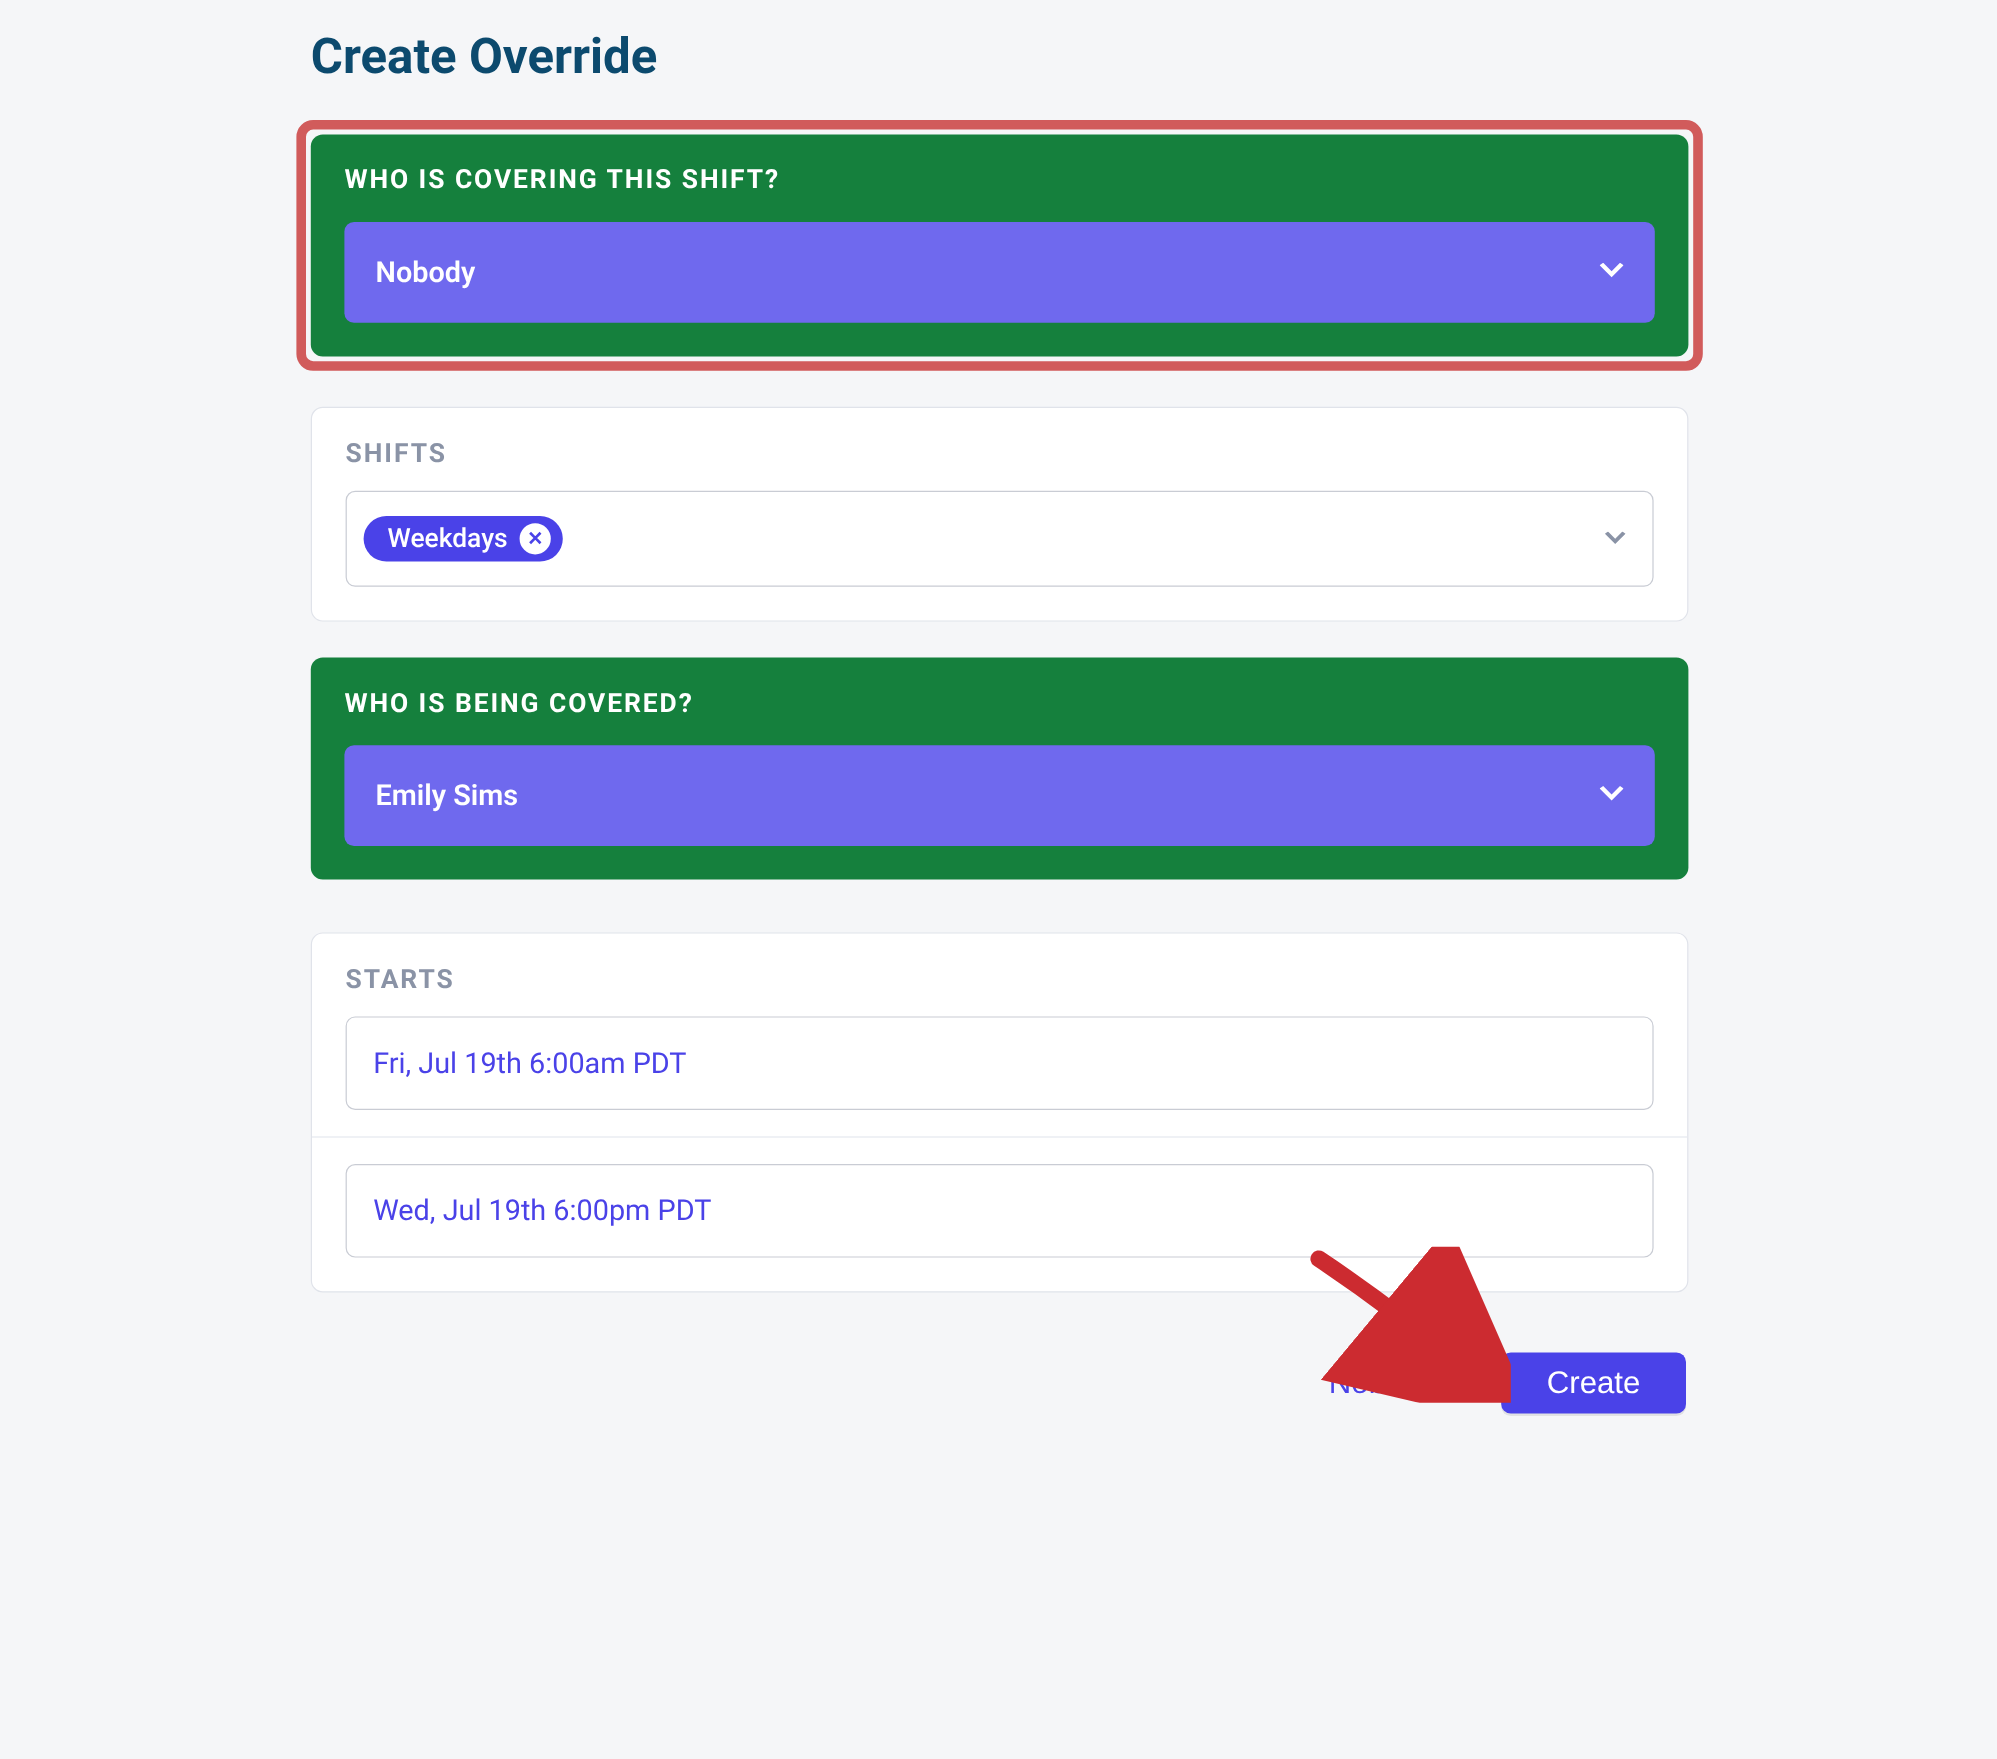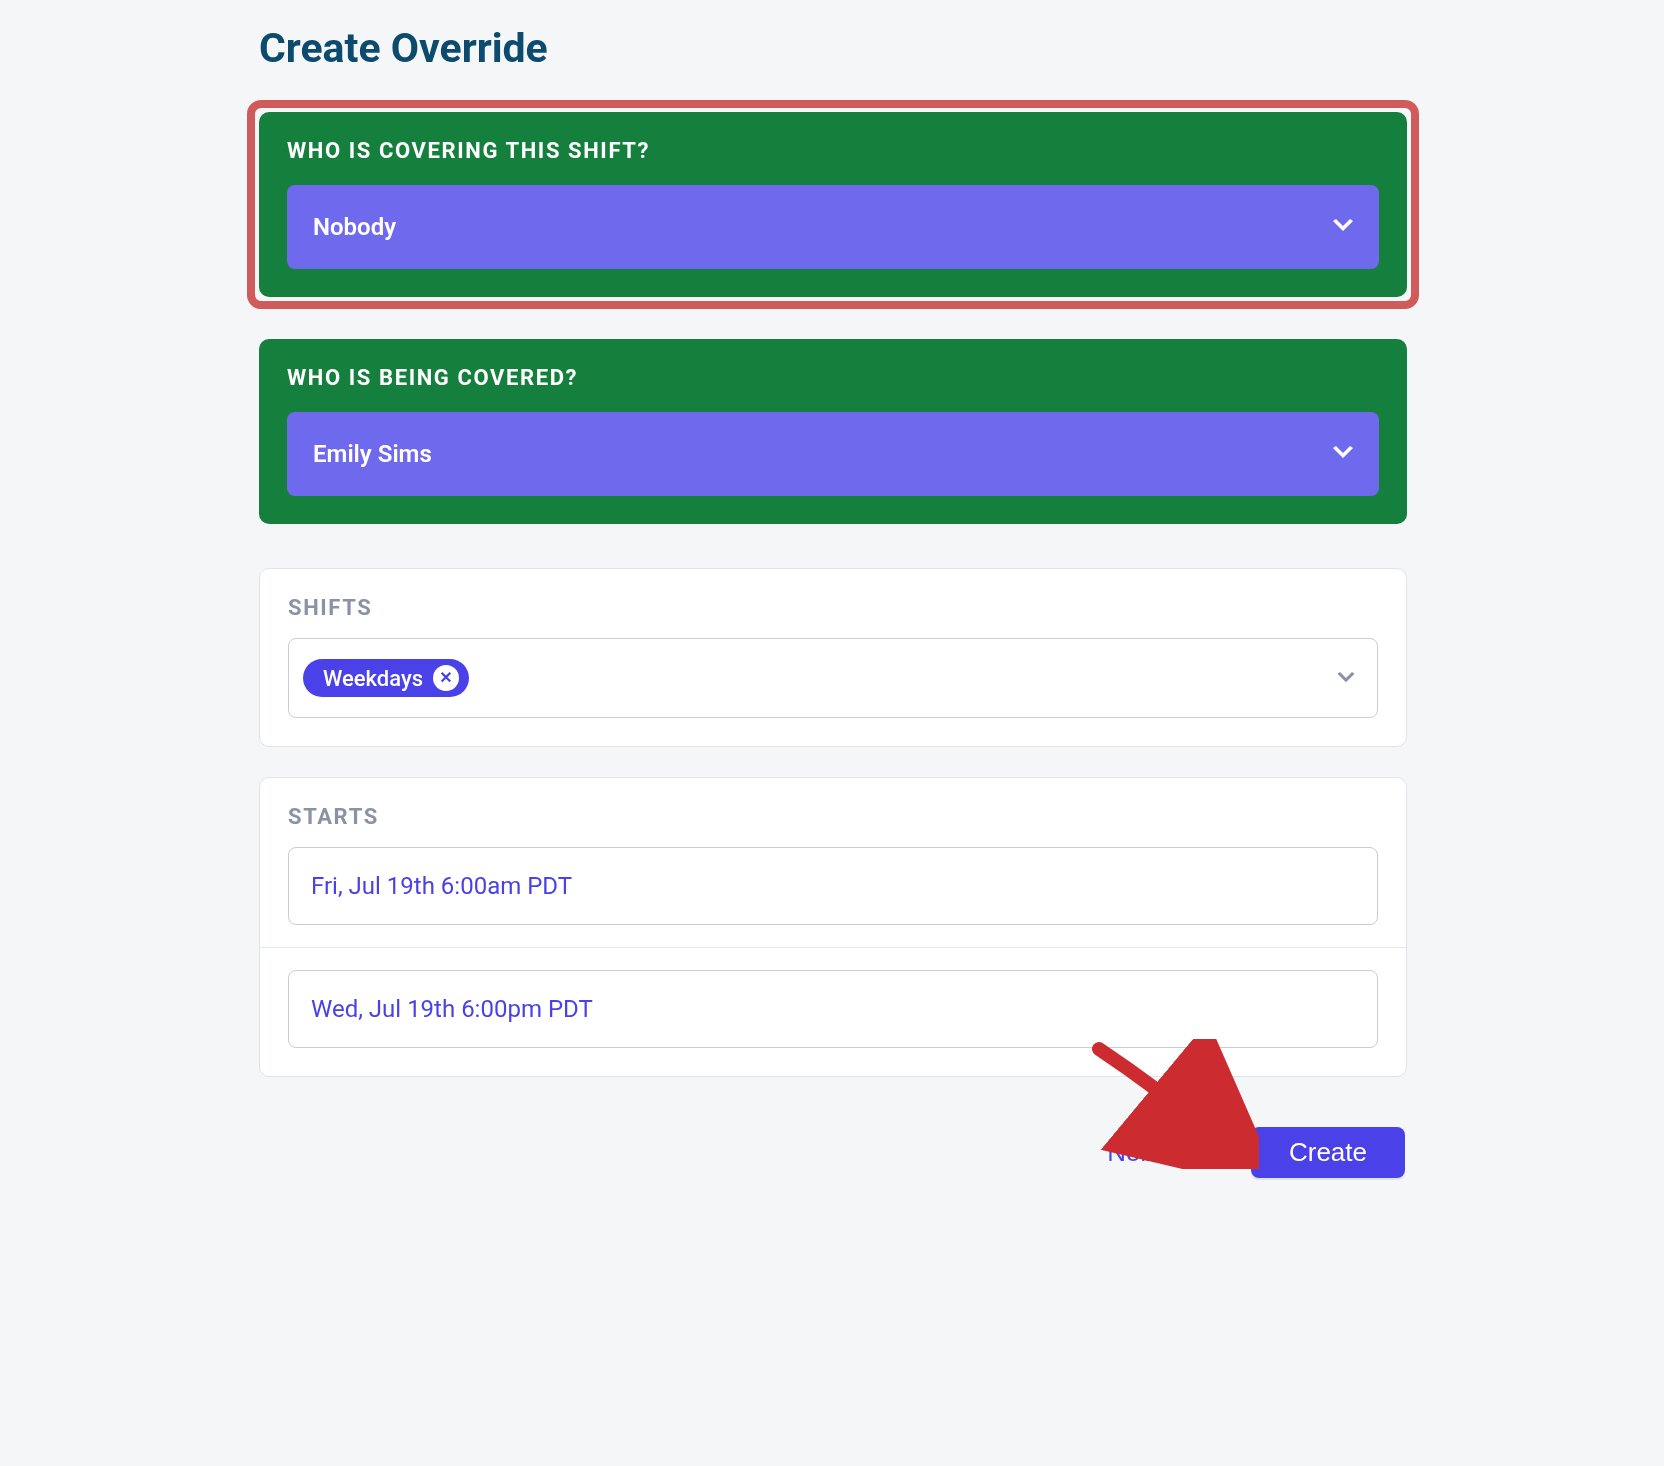--- a/index.html
+++ b/index.html
@@ -174,47 +174,47 @@
         <span class="value">Nobody</span>
         <span class="chev-white">
           <svg width="20" height="14" viewBox="0 0 20 14">
               <path d="M0 2 L10 12 L20 2 L17 0 L10 7 L3 0 Z"></path>
             </svg>
         </span>
       </div>
     </div>
   </div>
 
-  <div class="card purple gap-lg">
-    <div class="label-purple">WHO IS BEING COVERED?</div>
-    <div class="select-purple">
-      <span class="value">Emily Sims</span>
-      <span class="chev-white">
-        <svg width="20" height="14" viewBox="0 0 20 14">
-            <path d="M0 2 L10 12 L20 2 L17 0 L10 7 L3 0 Z"></path>
-          </svg>
-      </span>
-    </div>
-  </div>
-
   <div class="card white gap-card">
     <div class="label-grey">SHIFTS</div>
     <div class="select-white">
       <span class="chip">
         <span>Weekdays</span>
         <span class="chip-x">✕</span>
       </span>
       <span class="chev-grey">
         <svg width="18" height="12" viewBox="0 0 20 14">
             <path d="M0 2 L10 12 L20 2 L17 0 L10 7 L3 0 Z"></path>
           </svg>
       </span>
     </div>
   </div>
 
+  <div class="card purple gap-lg">
+    <div class="label-purple">WHO IS BEING COVERED?</div>
+    <div class="select-purple">
+      <span class="value">Emily Sims</span>
+      <span class="chev-white">
+        <svg width="20" height="14" viewBox="0 0 20 14">
+            <path d="M0 2 L10 12 L20 2 L17 0 L10 7 L3 0 Z"></path>
+          </svg>
+      </span>
+    </div>
+  </div>
+
   <div class="card white">
     <div class="label-grey">STARTS</div>
     <div class="datetime-input">
       <span>Fri, Jul 19th 6:00am PDT</span>
     </div>
     <div class="divider"></div>
     <div class="datetime-input">
       <span>Wed, Jul 19th 6:00pm PDT</span>
     </div>
   </div>

